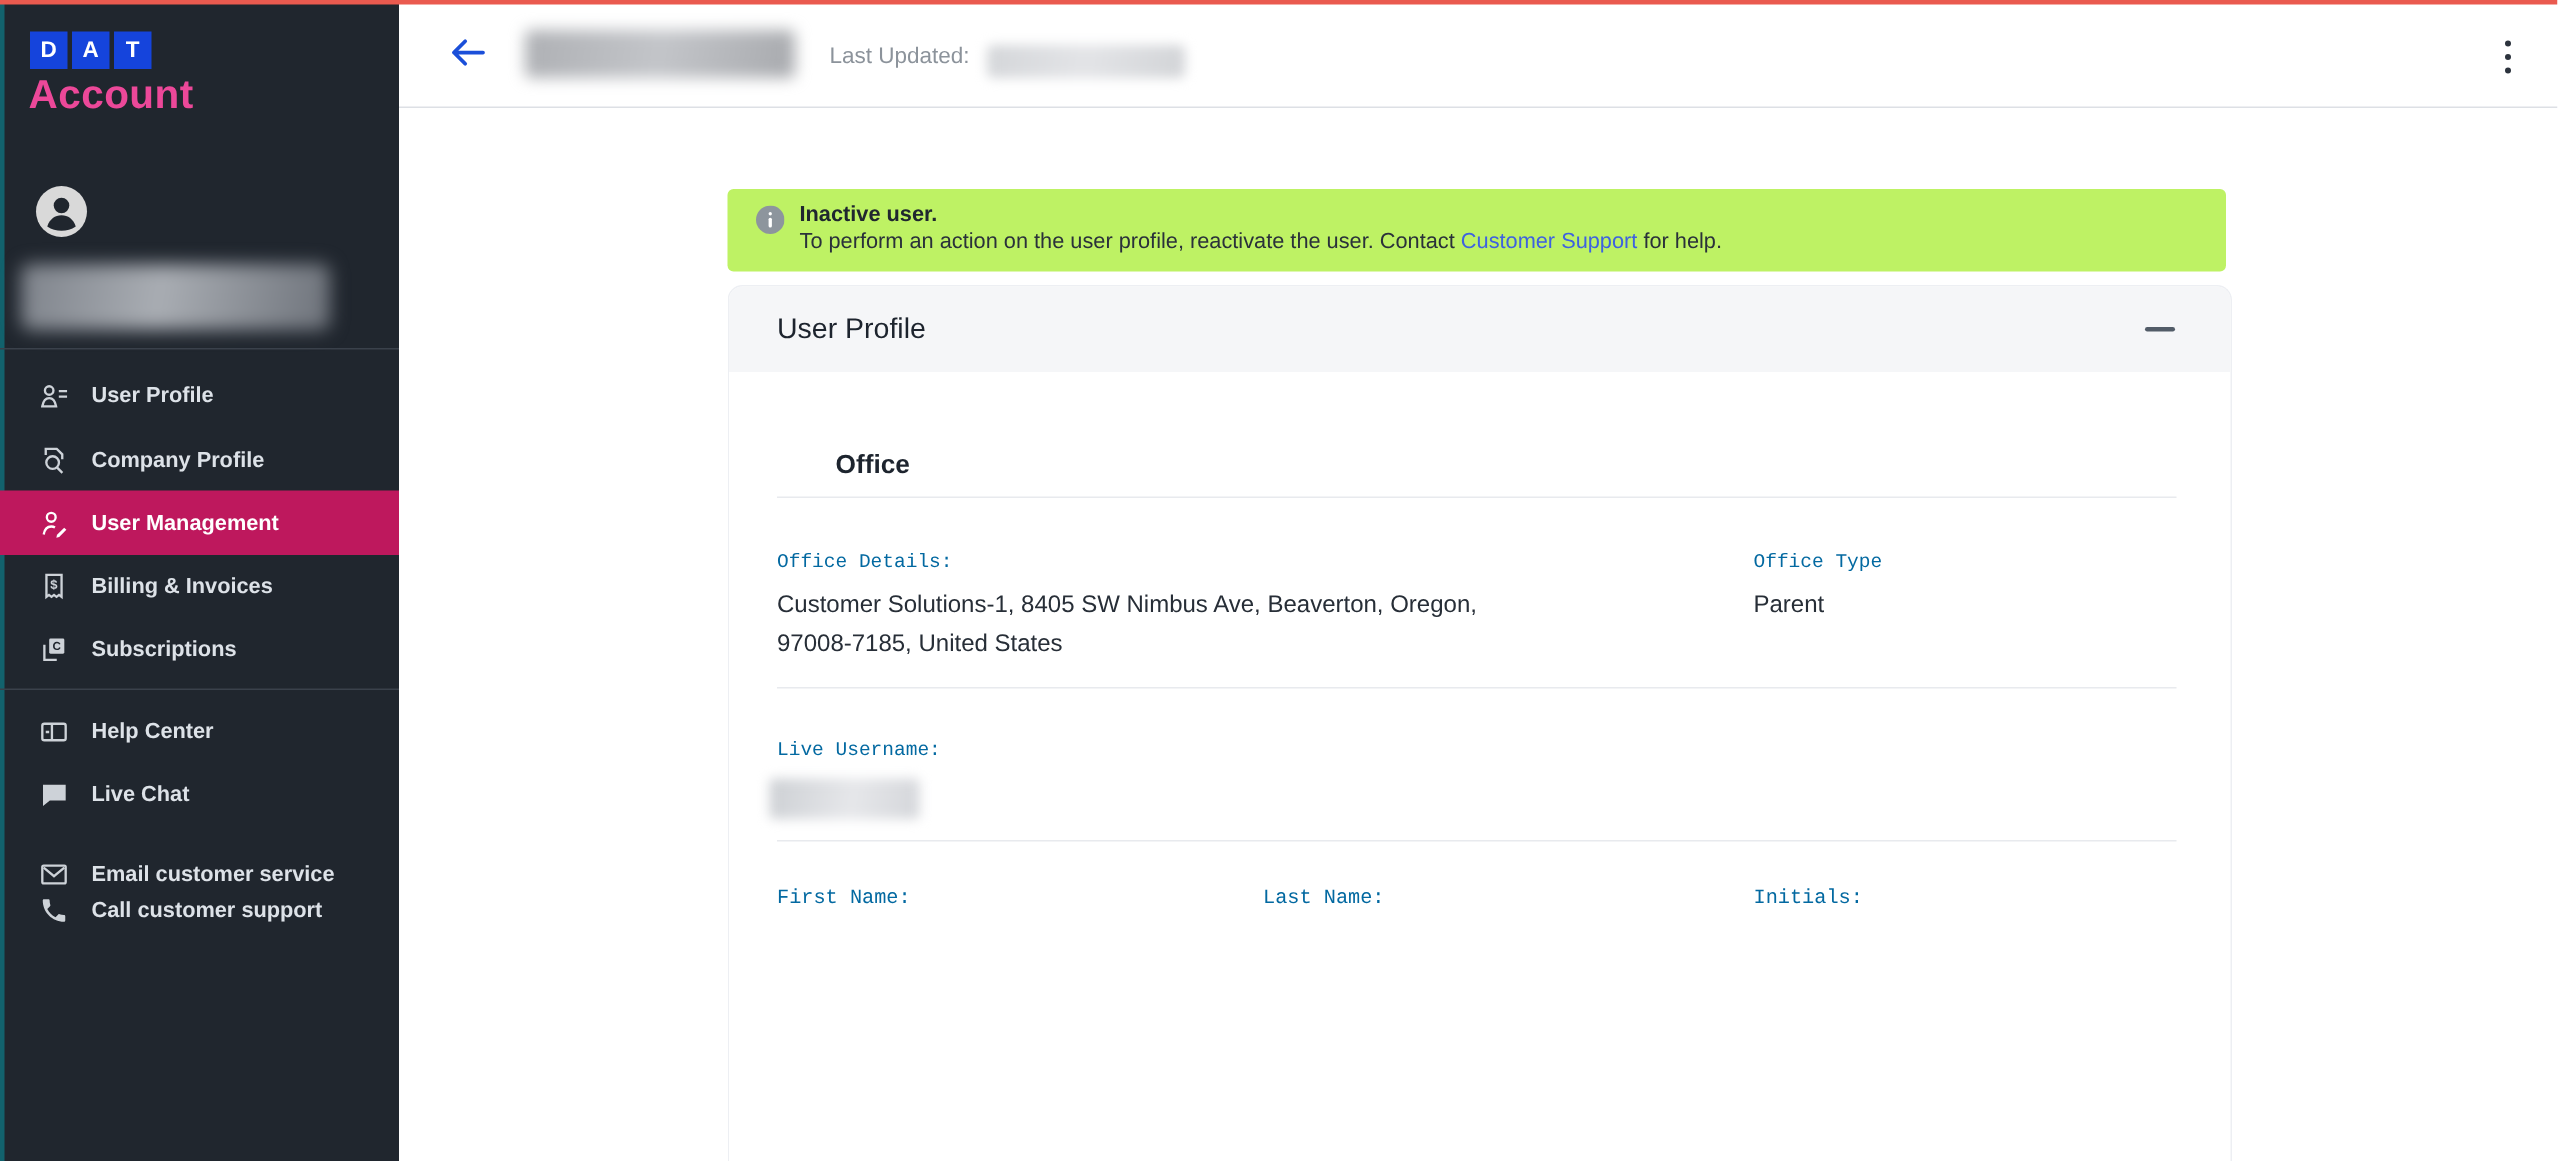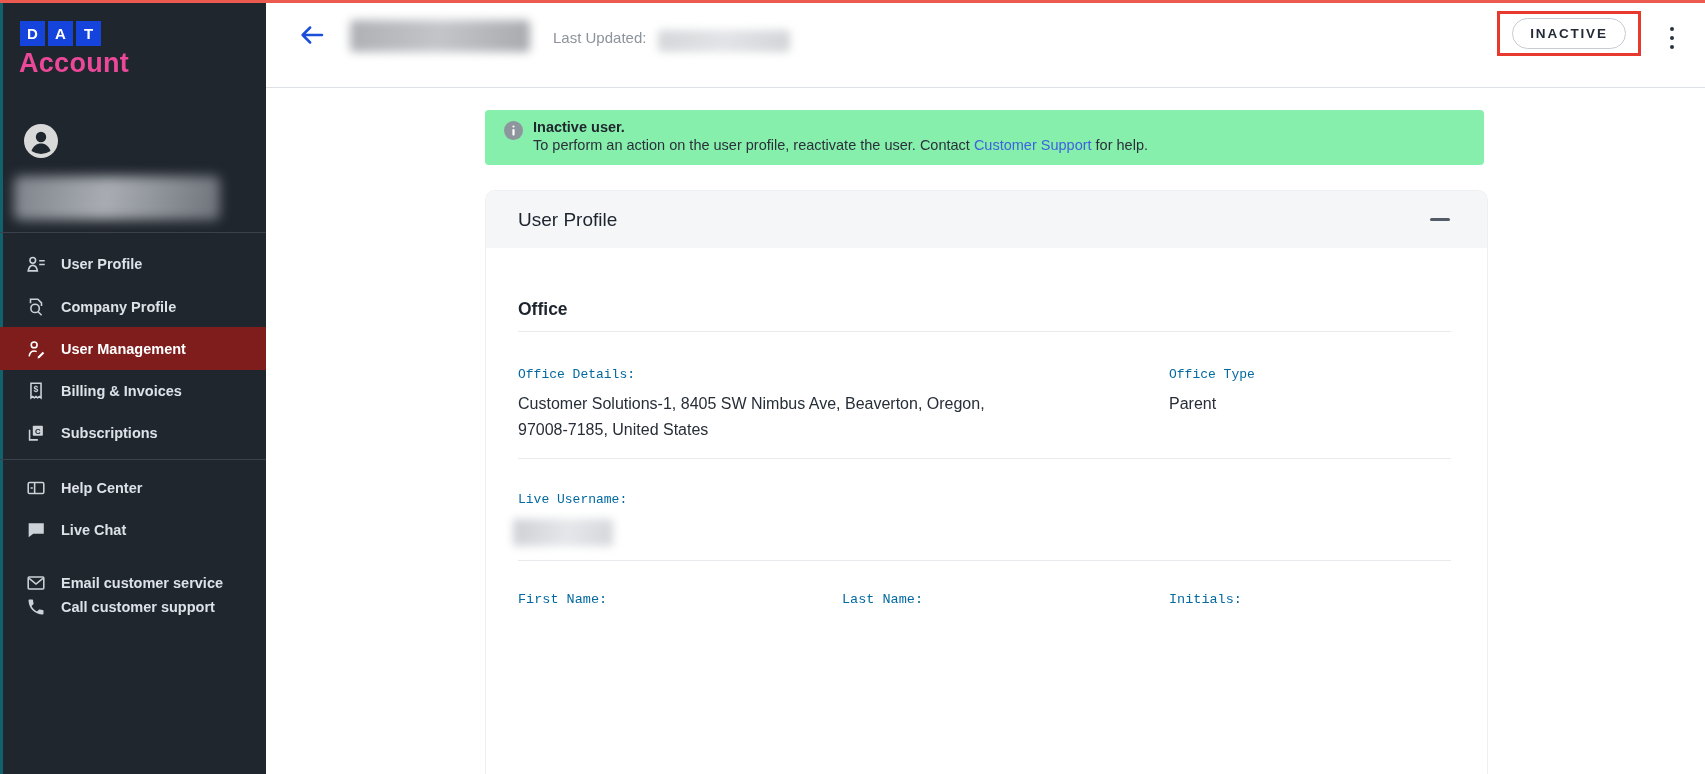--- a/index.html
+++ b/index.html
@@ -18,59 +18,59 @@
   .logo { position:absolute; left:20px; top:21px; display:flex; gap:3px; }
   .logo-sq { width:25px; height:25px; background:#1544dc; color:#fff; font-weight:700; font-size:15px;
     display:flex; align-items:center; justify-content:center; }
   .app-title { position:absolute; left:19px; top:48px; color:#ec4899; font-size:27px; font-weight:800; letter-spacing:.3px; }
   .avatar { position:absolute; left:23px; top:123px; width:36px; height:36px; }
   .name-blob { position:absolute; left:14px; top:176px; width:206px; height:44px; border-radius:6px;
     background:linear-gradient(100deg,#7e838b 0%,#a9adb3 45%,#6e737b 100%); filter:blur(6px); }
   .side-divider { position:absolute; left:0; width:266px; height:1px; background:#3a414b; }
   .nav-item { position:absolute; left:0; width:266px; height:42px; display:flex; align-items:center;
     gap:14px; padding-left:25px; cursor:pointer; color:#dde2e8; font-size:14.5px; font-weight:700; }
-  .nav-item.selected { background:#7f1d1d; color:#ffffff; }
+  .nav-item.selected { background:#be185d; color:#ffffff; }
   .nav-icon { width:22px; height:22px; display:flex; align-items:center; justify-content:center; flex:0 0 22px; }
   
-  .topbar { position:absolute; left:266px; top:0; width:1439px; height:88px; background:#fff;
+  .topbar { position:absolute; left:266px; top:0; width:1439px; height:72px; background:#fff;
     border-bottom:1px solid #dde0e5; z-index:5; }
   .back-btn { position:absolute; left:28px; top:18px; width:36px; height:36px; background:none; border:none; cursor:pointer; }
   .tb-name-blob { position:absolute; left:84px; top:20px; width:180px; height:32px; border-radius:4px;
     background:linear-gradient(100deg,#aeb0b4,#c3c5c9 50%,#a8aaae); filter:blur(5px); }
   .last-updated { position:absolute; left:287px; top:29px; font-size:15px; color:#8c939b; }
   .tb-date-blob { position:absolute; left:392px; top:30px; width:132px; height:22px; border-radius:4px;
     background:linear-gradient(100deg,#d4d6d9,#e3e4e7 50%,#d2d4d7); filter:blur(4px); }
   .status-pill { border:1.5px solid #c6ccd4; border-radius:18px; padding:7px 17px; background:#fff;
     font-size:13.5px; font-weight:600; letter-spacing:1.8px; color:#222b37; cursor:default; }
   .kebab { position:absolute; left:1394px; top:21px; width:24px; height:34px; background:none; border:none;
     display:flex; flex-direction:column; align-items:center; justify-content:center; gap:4.5px; cursor:pointer; }
   .kebab i { width:4.5px; height:4.5px; border-radius:50%; background:#2c333d; }
   
-  .banner { position:absolute; left:485px; top:110px; width:999px; height:55px; background:#86efac;
+  .banner { position:absolute; left:485px; top:126px; width:999px; height:55px; background:#bef264;
     border-radius:4px; display:flex; gap:10px; padding:9px 16px 16px 19px; }
   .info-icon { width:19px; height:19px; flex:0 0 19px; margin-top:2px; }
   .banner-title { font-size:14.5px; font-weight:700; color:#20272f; line-height:16px; }
   .banner-body { font-size:14.5px; color:#2a313a; line-height:16px; margin-top:2px; }
   .banner-link { color:#3e62e0; cursor:pointer; text-decoration:none; }
   
   .card { position:absolute; left:485px; top:190px; width:1003px; height:584px; background:#fff;
     border:1px solid #edeff3; border-bottom:none; border-radius:10px 10px 0 0; overflow:hidden; }
   .card-header { height:57px; background:#f5f6f8; display:flex; align-items:center; justify-content:space-between;
     padding:0 34px 0 32px; }
   .card-title { font-size:19px; font-weight:500; color:#1d242e; }
   .collapse-btn { width:26px; height:26px; background:none; border:none; cursor:pointer; display:flex;
     align-items:center; justify-content:center; }
   .collapse-btn i { display:block; width:20px; height:3.5px; border-radius:2px; background:#525c68; }
   .card-body { padding:0 36px 0 32px; }
   .section-heading { font-size:17.5px; font-weight:600; color:#1d242e; }
   .hdivider { height:1px; background:#e8eaee; }
   .field-label { font-size:13px; color:#0369a1;font-family:Liberation Mono, monospace; }
   .field-value { font-size:16px; color:#272e37; margin-top:9px; line-height:26px; }
   .row3 { display:grid; grid-template-columns:324px 327px 1fr; }
-  .office-heading { margin-top:51px; }
+  .office-heading { margin-top:51px;margin-left:39px; }
   .office-div { margin-top:11px; }
   .office-row { margin-top:35px; }
   .office-details { grid-column:1 / span 2; }
   .office-details .field-value { max-width:520px; }
   .login-head-row { margin-top:64px; display:flex; align-items:baseline; justify-content:space-between; }
   .change-pw { background:none; border:none; font-family:inherit; font-size:14px; font-weight:700;
     letter-spacing:.8px; color:#adbff1; cursor:default; }
   .login-div { margin-top:15px; }
   .login-user-label { margin-top:33px; }
   .username-blob { margin-top:12px; margin-left:-5px; width:100px; height:27px; border-radius:3px;
@@ -202,23 +202,20 @@
 <header class="topbar">
   <button class="back-btn">
     <svg width="30" height="30" viewBox="0 0 24 24" fill="none" stroke="#1b4fd9" stroke-width="2" stroke-linecap="round" stroke-linejoin="round">
       <path d="M20 12H4.5M10.5 6l-6 6 6 6"></path>
     </svg>
   </button>
   <div class="tb-name-blob"></div>
   <span class="last-updated">Last Updated:</span>
   <div class="tb-date-blob"></div>
 
-  <div class="badge-annotation">
-    <span class="status-pill">INACTIVE</span>
-  </div>
 
   <button class="kebab">
     <i></i>
       <i></i>
       <i></i>
   </button>
 </header>
 
 <div class="red-topline"></div>
 

